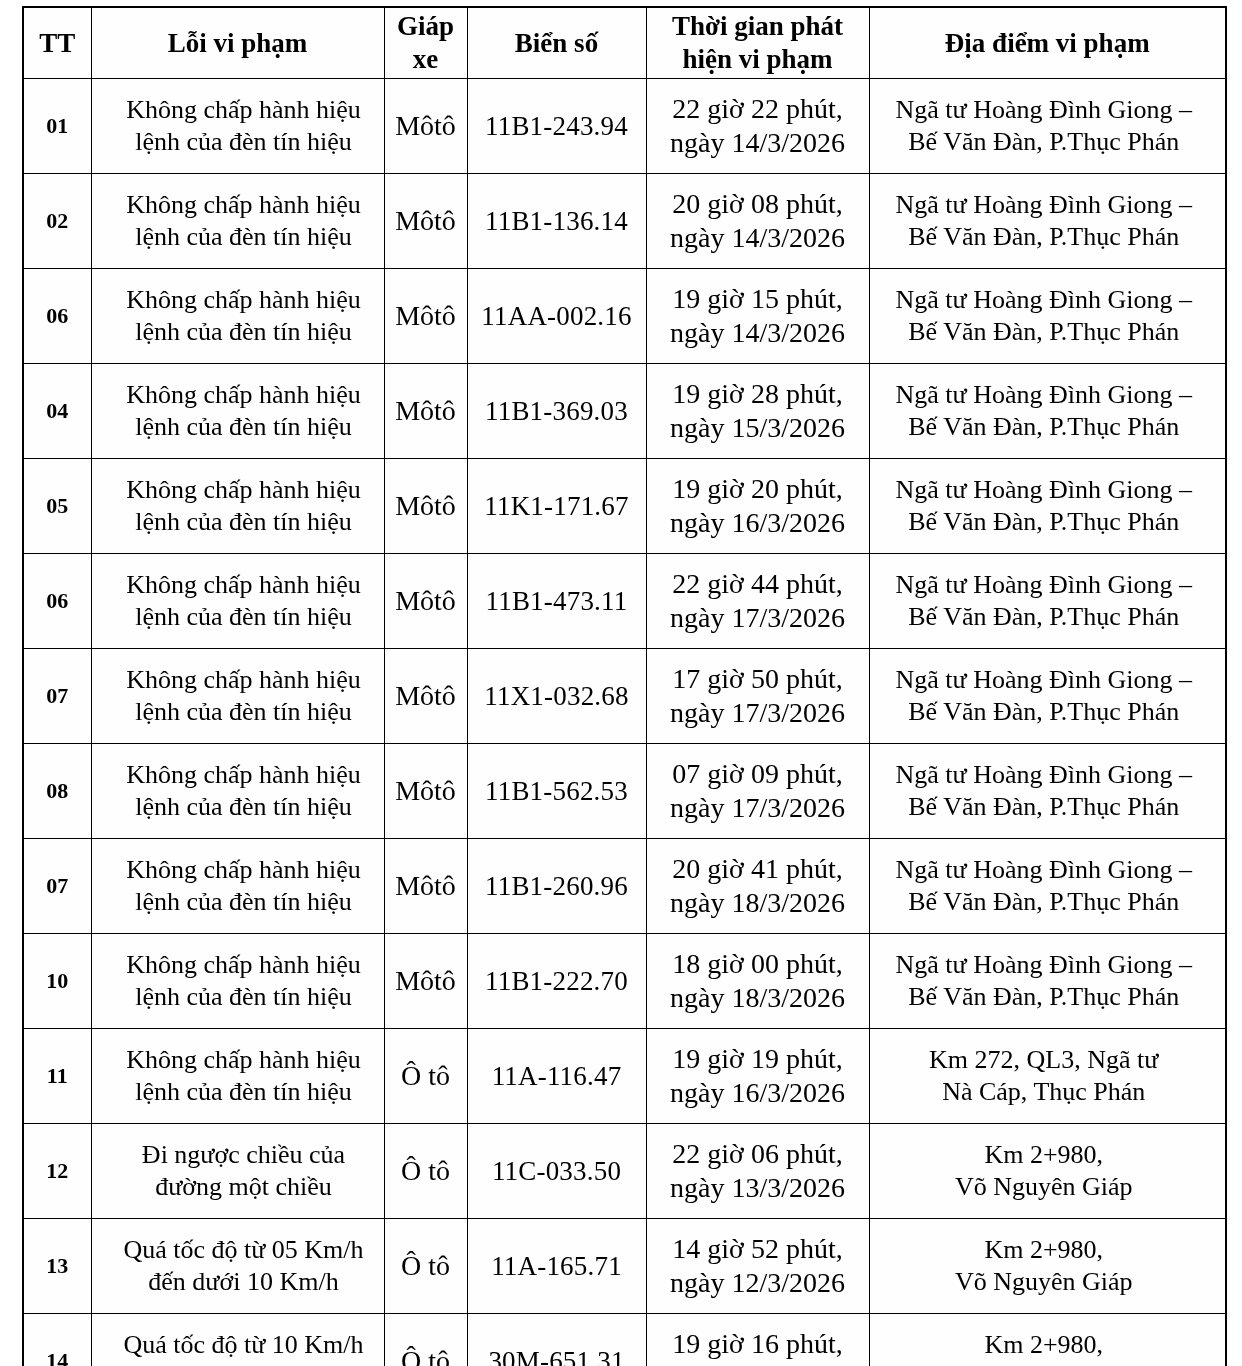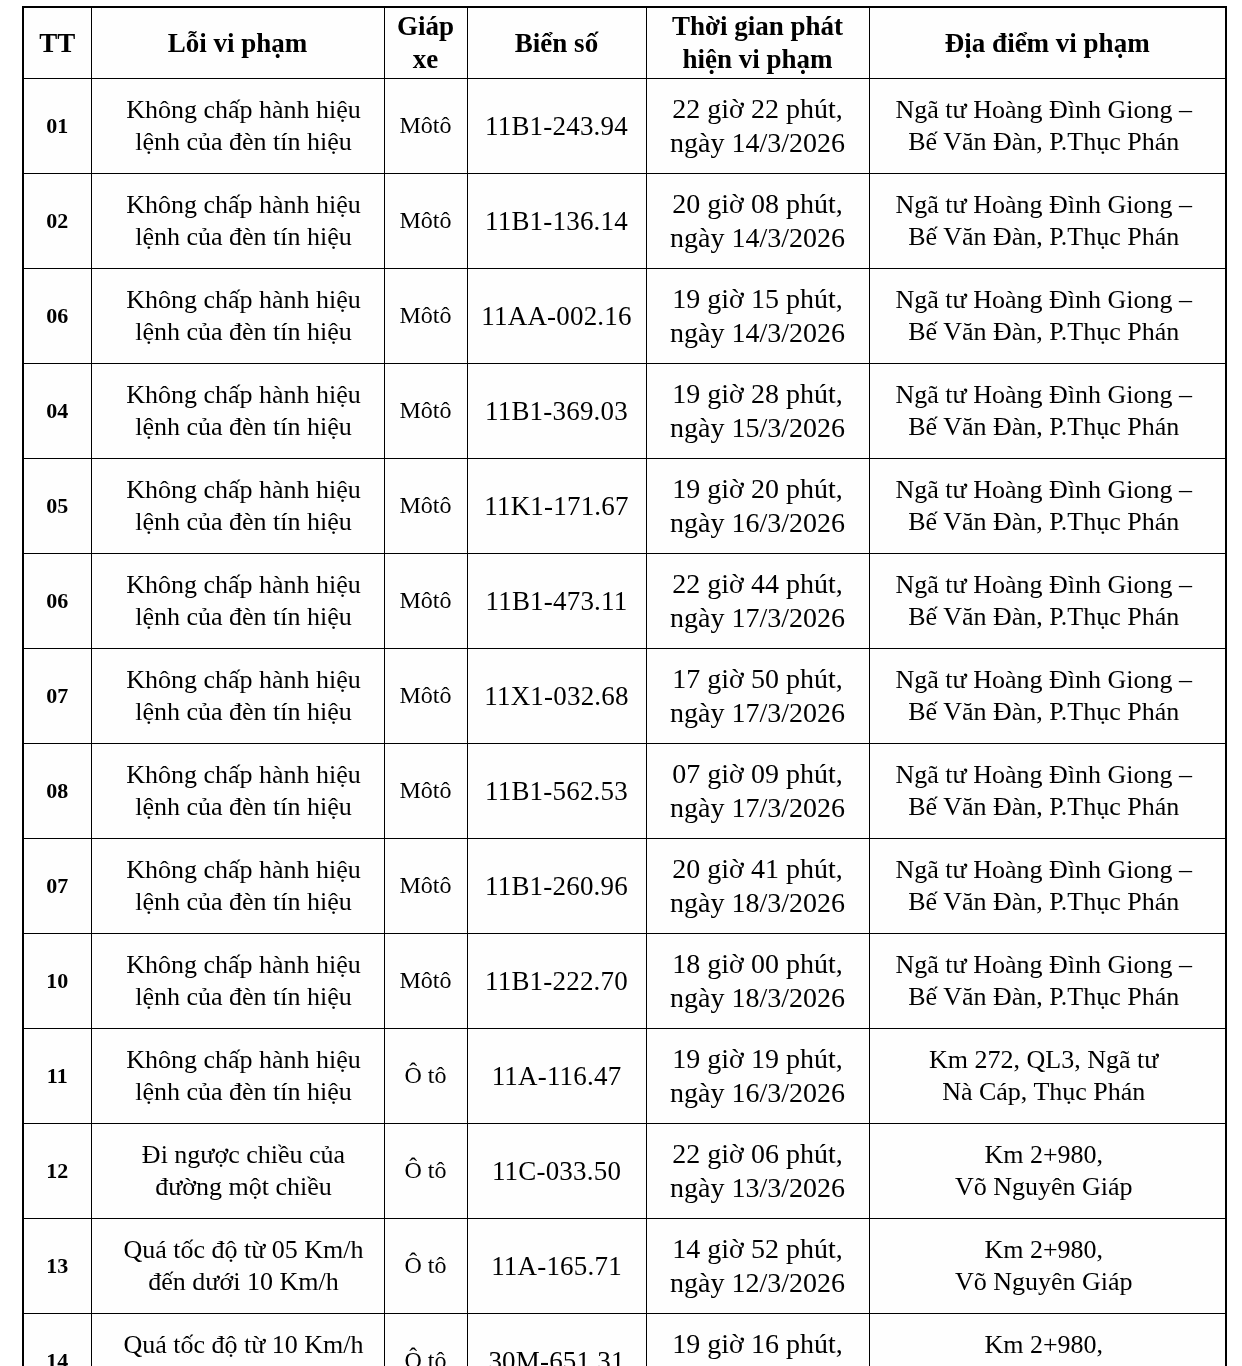--- a/index.html
+++ b/index.html
@@ -67,21 +67,21 @@
     font-weight: bold;
     font-size: 22px;
   }
 
   tbody td.loi-cell {
     font-size: 26px;
     padding-left: 18px;
     padding-right: 6px;
   }
 
-  tbody td.loaixe-cell { font-size: 24px; margin-top: 43px; }
+  tbody td.loaixe-cell { font-size: 28px; margin-top: 43px; }
 
   tbody td.bienso-cell {
     font-size: 27px;
     letter-spacing: 0.2px;
   }
 
   tbody td.thoigian-cell { font-size: 28px; }
 
   tbody td.diadiem-cell {
     font-size: 26px;

